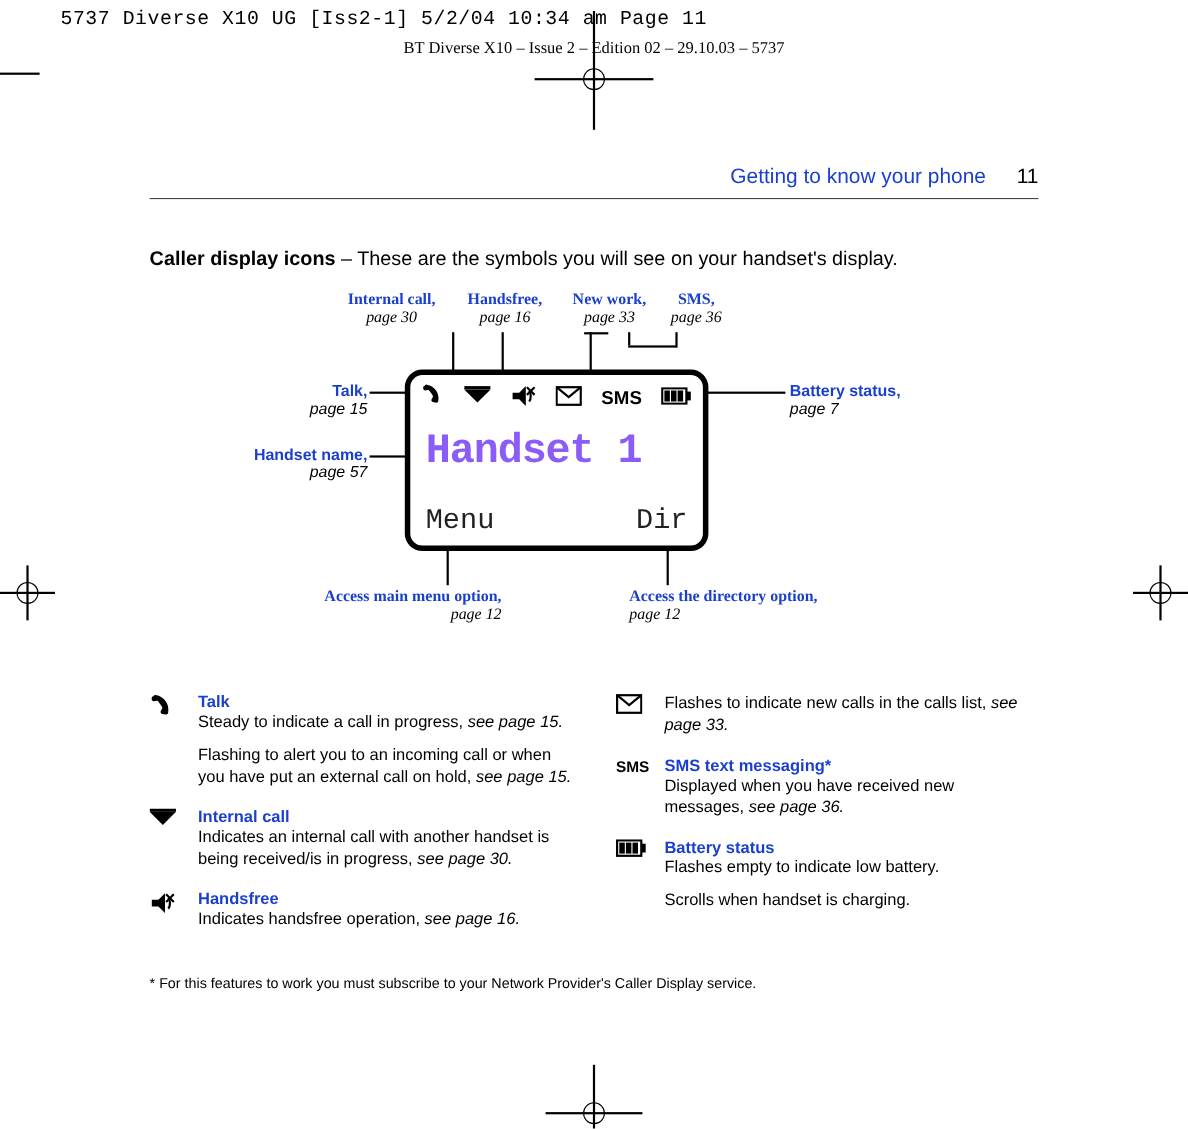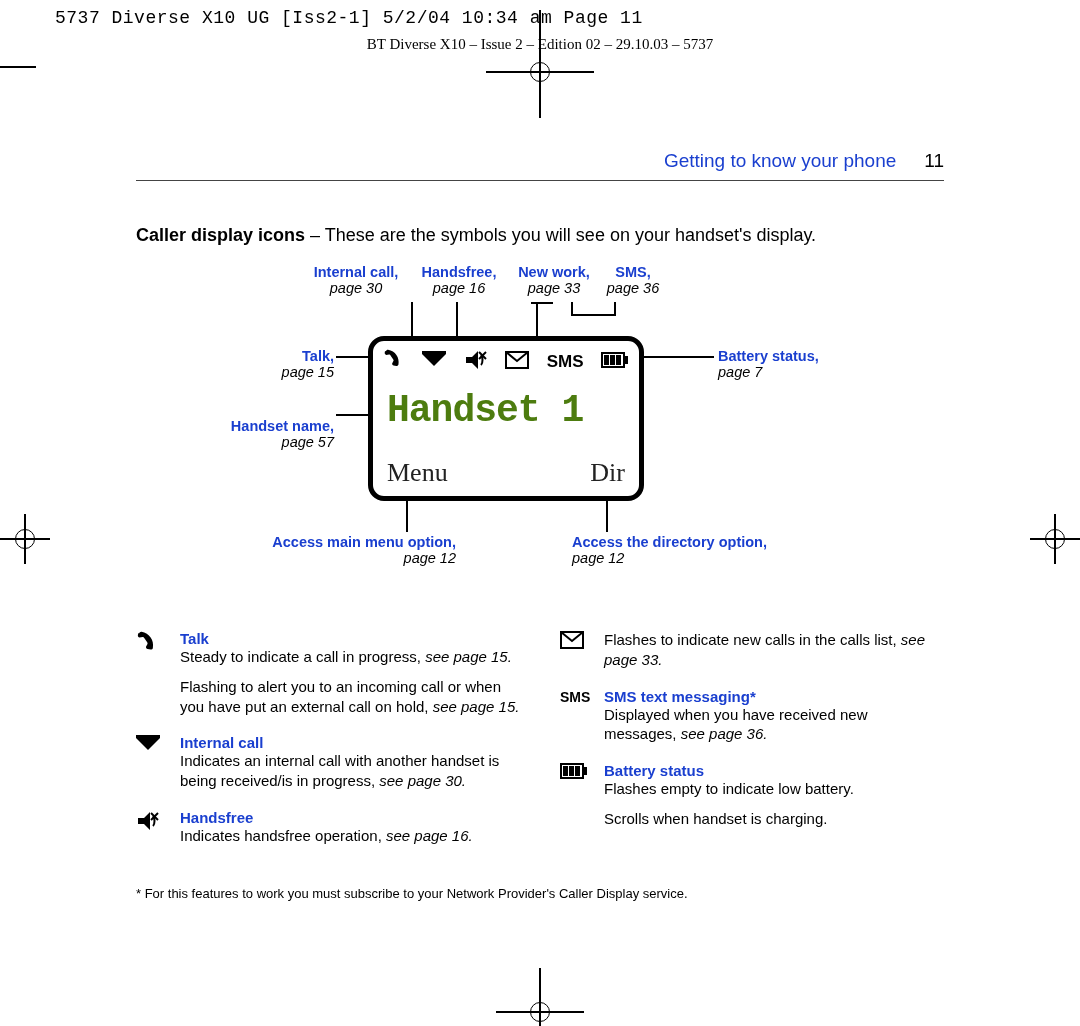--- a/index.html
+++ b/index.html
@@ -110,34 +110,34 @@
     display:flex; justify-content:space-between; align-items:center;
   }
   .ico { display:inline-block; }
   .handset-text {
     position:absolute;
     top: 48px; left: 14px;
     font-family: "Courier New", monospace;
     font-size: 38px;
     font-weight: bold;
     letter-spacing: -1px;
-    color:#4d7c0f;
+    color:#8b5cf6;
   }
   .softkeys {
     position:absolute; bottom:8px; left:14px; right:14px;
     display:flex; justify-content:space-between;
-    font-family: Liberation Serif, serif;
+    font-family: Liberation Mono, monospace;
     font-size: 26px;
     color:#222;
   }
 
   .callout-line { position:absolute; background:#000; }
   .callout { position:absolute; font-size:14.5px; text-align:right; }
   .callout.rt { text-align:left; }
-  .callout.ct { text-align:center; }
+  .callout.ct { text-align:center;font-family:Liberation Serif, serif; }
   .callout .t { color:#1a3fcf; font-weight:bold; }
   .callout .p { font-style: italic; color:#000;}
 
   .legend {
     display:flex;
     gap: 40px;
     margin-top: 4px;
   }
   .col { width: 384px; }
   .item { display:flex; gap:14px; margin-bottom: 18px; }
@@ -210,21 +210,21 @@
     <div class="callout-line" style="left:395px; top:36px; width:22px; height:1.5px;"></div>
     <div class="callout-line" style="left:435px; top:36px; width:1.5px; height:12px;"></div>
     <div class="callout-line" style="left:435px; top:48px; width:44px; height:1.5px;"></div>
     <div class="callout-line" style="left:478px; top:36px; width:1.5px; height:14px;"></div>
 
     <div class="callout" style="right:610px; top:82px; width:180px;">
       <span class="t">Talk,</span><br><span class="p">page 15</span>
     </div>
     <div class="callout-line" style="left:200px; top:90px; width:48px; height:1.5px;"></div>
 
-    <div class="callout" style="right:610px; top:140px; width:180px;margin-top:12px;">
+    <div class="callout" style="right:610px; top:140px; width:180px;">
       <span class="t">Handset name,</span><br><span class="p">page 57</span>
     </div>
     <div class="callout-line" style="left:200px; top:148px; width:40px; height:1.5px;"></div>
 
     <div class="callout rt" style="left:582px; top:82px; width:180px;">
       <span class="t">Battery status,</span><br><span class="p">page 7</span>
     </div>
     <div class="callout-line" style="left:500px; top:90px; width:78px; height:1.5px;"></div>
 
     <div class="callout ct" style="left:120px; top:268px; width:200px; text-align:right;">

